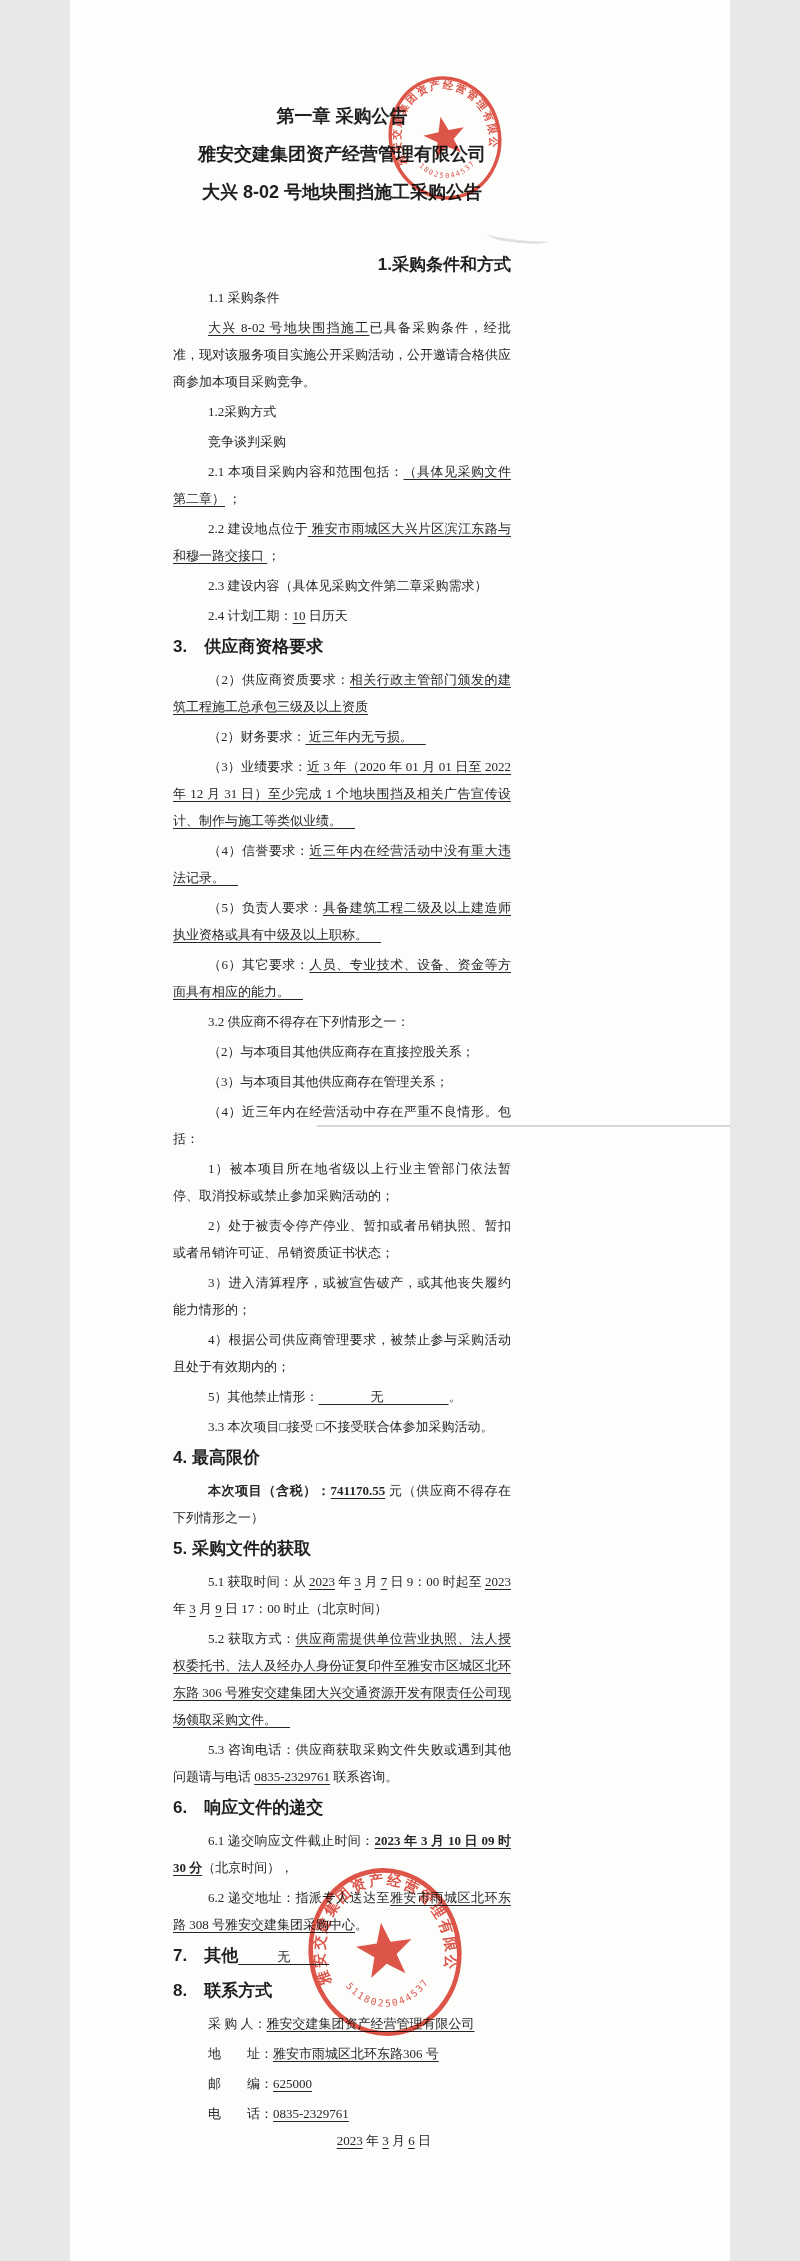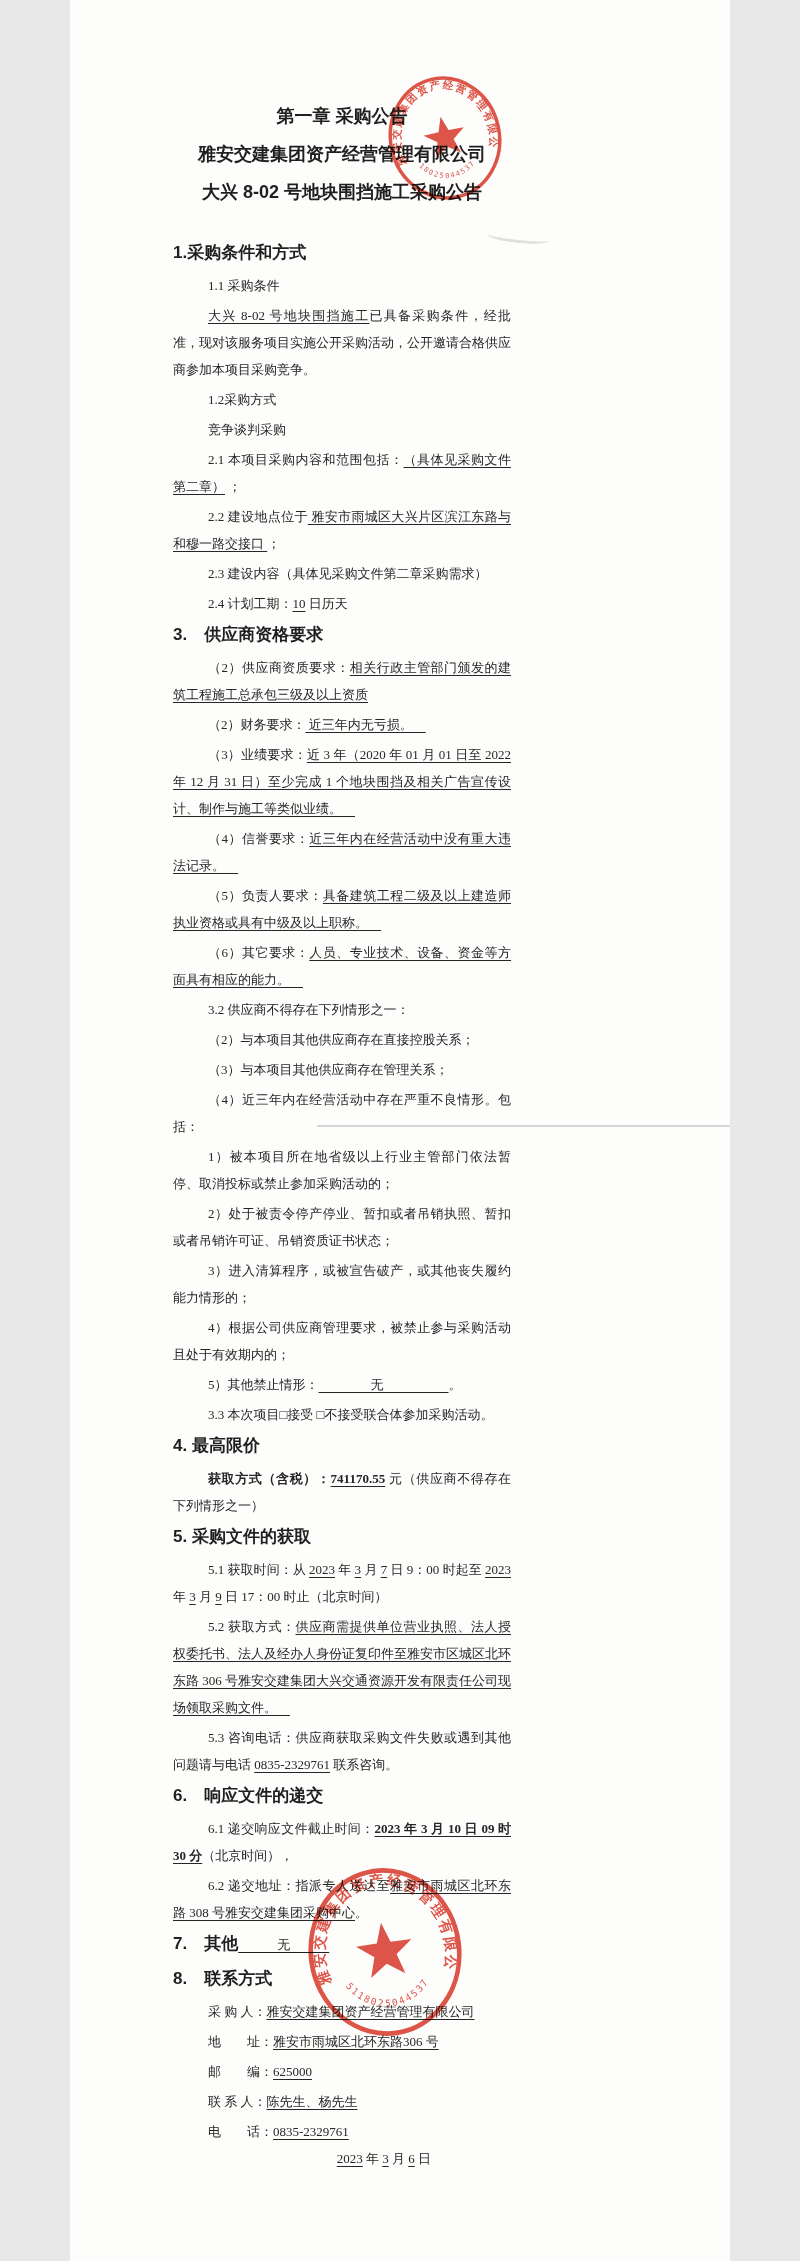--- a/index.html
+++ b/index.html
@@ -9,21 +9,21 @@
     font-family:"Liberation Serif","DejaVu Serif",serif;
   }
   .content{padding:97px 219px 0 103px;}
   .t{font-family:"Liberation Sans","DejaVu Sans",sans-serif;font-weight:700;
      font-size:18px;line-height:38px;text-align:center;margin:0;color:#1f1f1f;}
   .hd{font-family:"Liberation Sans","DejaVu Sans",sans-serif;font-weight:700;
       font-size:17px;line-height:32px;margin:2px 0 0;color:#1f1f1f;}
   .b1{font-size:13px;line-height:27px;margin:3px 0 0;text-indent:35px;
       text-align:justify;color:#262626;}
   .mt0{margin-top:0;}
-  .mt26{margin-top:26px;}
+  .mt26{margin-top:38px;text-align:right;}
   .pagegap{}
   .right{text-align:right;padding-right:80px;}
   .u{text-decoration:underline;text-underline-offset:3px;text-decoration-thickness:1px;}
   .b{font-weight:700;}
   .hd span.u{font-weight:400;font-size:13px;font-family:"Liberation Serif","DejaVu Serif",serif;}
   .stamp{position:absolute;mix-blend-mode:multiply;opacity:.86;pointer-events:none;}
   .stamp .ring{fill:none;stroke:#d93a2b;stroke-width:5;}
   .stamp text{fill:#d93a2b;}
   .stamp .star{fill:#d93a2b;}
   .stamp .ringtext{font-size:15px;font-weight:700;font-family:"Liberation Sans","DejaVu Sans",sans-serif;}
@@ -68,38 +68,37 @@
     <p class="b1">（4）近三年内在经营活动中存在严重不良情形。包括：</p>
 
     <p class="b1 pagegap">1）被本项目所在地省级以上行业主管部门依法暂停、取消投标或禁止参加采购活动的；</p>
     <p class="b1">2）处于被责令停产停业、暂扣或者吊销执照、暂扣或者吊销许可证、吊销资质证书状态；</p>
     <p class="b1">3）进入清算程序，或被宣告破产，或其他丧失履约能力情形的；</p>
     <p class="b1">4）根据公司供应商管理要求，被禁止参与采购活动且处于有效期内的；</p>
     <p class="b1"><span>5）其他禁止情形：</span><span class="u">　　　　无　　　　　</span><span>。</span></p>
     <p class="b1">3.3 本次项目□接受 □不接受联合体参加采购活动。</p>
 
     <p class="hd">4. 最高限价</p>
-    <p class="b1"><span class="b">获取方式（含税）：</span><span class="u b">741170.55</span><span> 元（供应商不得存在下列情形之一）</span></p>
+    <p class="b1"><span class="b">本次项目（含税）：</span><span class="u b">741170.55</span><span> 元（供应商不得存在下列情形之一）</span></p>
 
     <p class="hd">5. 采购文件的获取</p>
     <p class="b1"><span>5.1 获取时间：从 </span><span class="u">2023</span><span> 年 </span><span class="u">3</span><span> 月 </span><span class="u">7</span><span> 日 9：00 时起至 </span><span class="u">2023</span><span> 年 </span><span class="u">3</span><span> 月 </span><span class="u">9</span><span> 日 17：00 时止（北京时间）</span></p>
     <p class="b1"><span>5.2 获取方式：</span><span class="u">供应商需提供单位营业执照、法人授权委托书、法人及经办人身份证复印件至雅安市区城区北环东路 306 号雅安交建集团大兴交通资源开发有限责任公司现场领取采购文件。　</span></p>
     <p class="b1"><span>5.3 咨询电话：供应商获取采购文件失败或遇到其他问题请与电话 </span><span class="u">0835-2329761</span><span> 联系咨询。</span></p>
 
     <p class="hd">6.　响应文件的递交</p>
     <p class="b1"><span>6.1 递交响应文件截止时间：</span><span class="u b">2023 年 3 月 10 日 09 时 30 分</span><span>（北京时间），</span></p>
     <p class="b1"><span>6.2 递交地址：指派专人送达至</span><span class="u">雅安市雨城区北环东路 308 号雅安交建集团采购中心</span><span>。</span></p>
 
     <p class="hd"><span>7.　其他</span><span class="u">　　　无　　　</span></p>
     <p class="hd">8.　联系方式</p>
 
     <p class="b1"><span>采 购 人：</span><span class="u">雅安交建集团资产经营管理有限公司</span></p>
     <p class="b1"><span>地　　址：</span><span class="u">雅安市雨城区北环东路306 号</span></p>
     <p class="b1"><span>邮　　编：</span><span class="u">625000</span></p>
-    <p class="b1"><span>联 系 人：</span><span class="u">陈先生、杨先生</span></p>
     <p class="b1"><span>电　　话：</span><span class="u">0835-2329761</span></p>
 
     <p class="b1 right mt0"><span class="u">2023</span><span> 年 </span><span class="u">3</span><span> 月 </span><span class="u">6</span><span> 日</span></p>
   </div>
 
   <svg class="stamp" style="left:305px;top:64px;transform:rotate(-12deg);" width="140" height="148" viewBox="0 0 200 212">
     <ellipse class="ring" cx="100" cy="106" rx="78" ry="86"></ellipse>
     <path id="ringA" d="M 40,132 A 64,72 0 1 1 160,132" fill="none"></path>
     <text class="ringtext"><textPath href="#ringA" startOffset="2" textLength="280">雅安交建集团资产经营管理有限公司</textPath></text>
     <path class="star" d="M100,75 L107.3,96 L129.5,96.4 L111.8,109.8 L118.2,131.1 L100,118.4 L81.8,131.1 L88.2,109.8 L70.5,96.4 L92.7,96 Z"></path>

